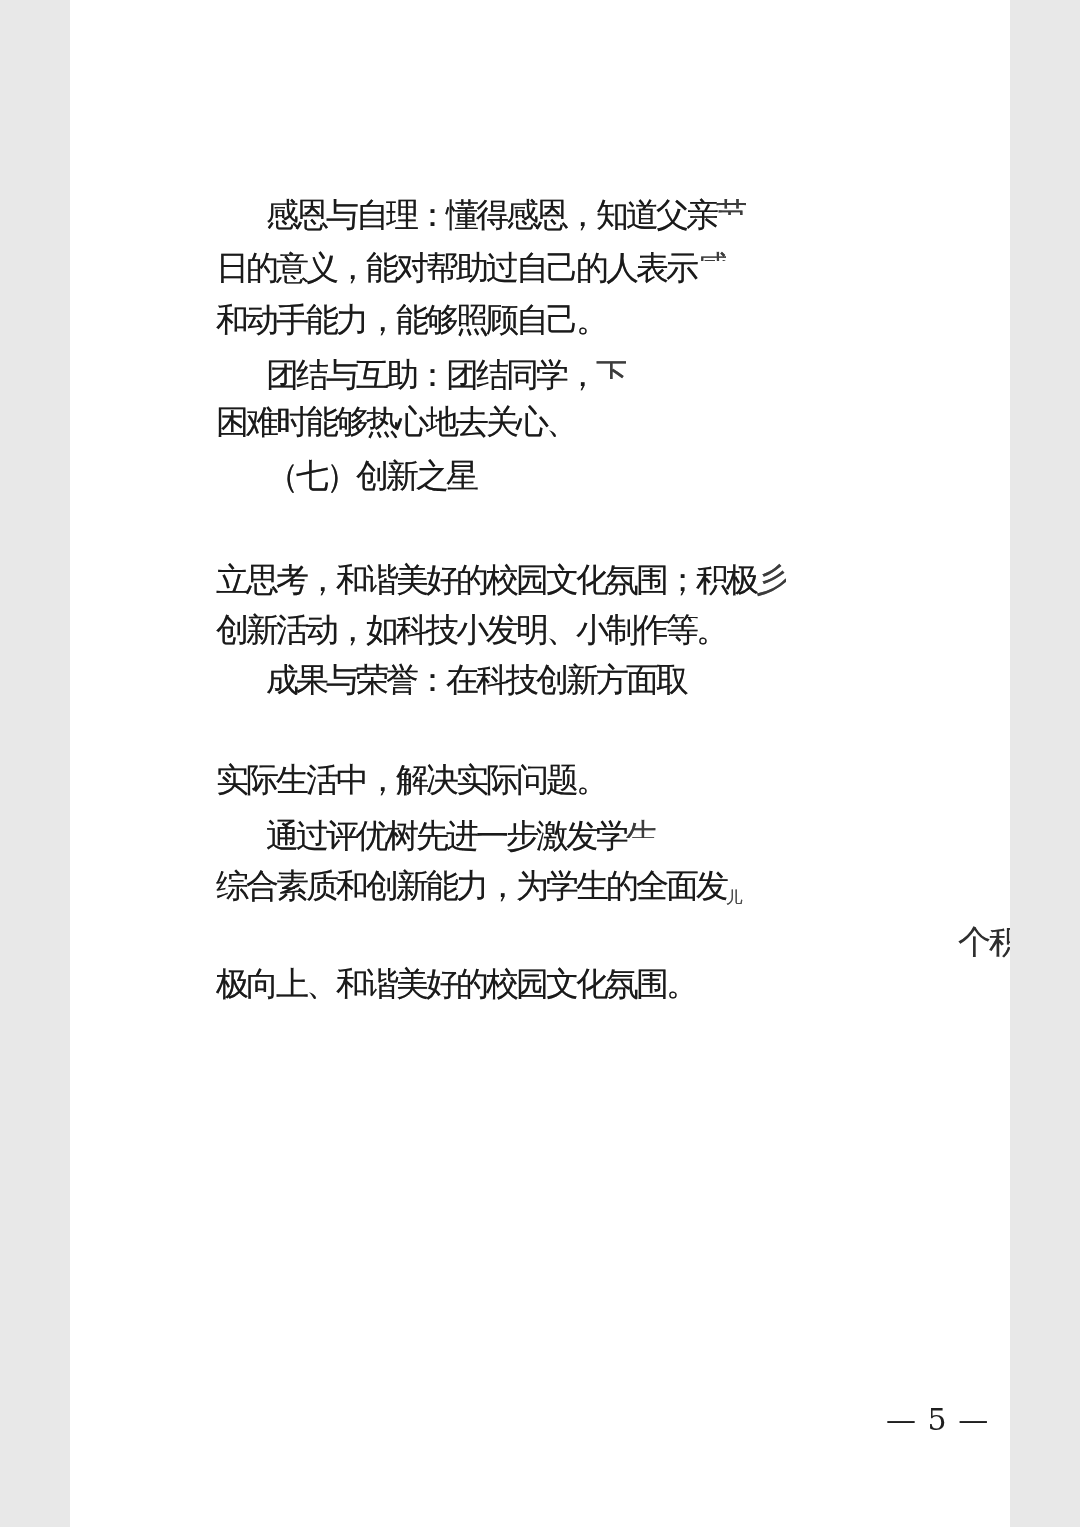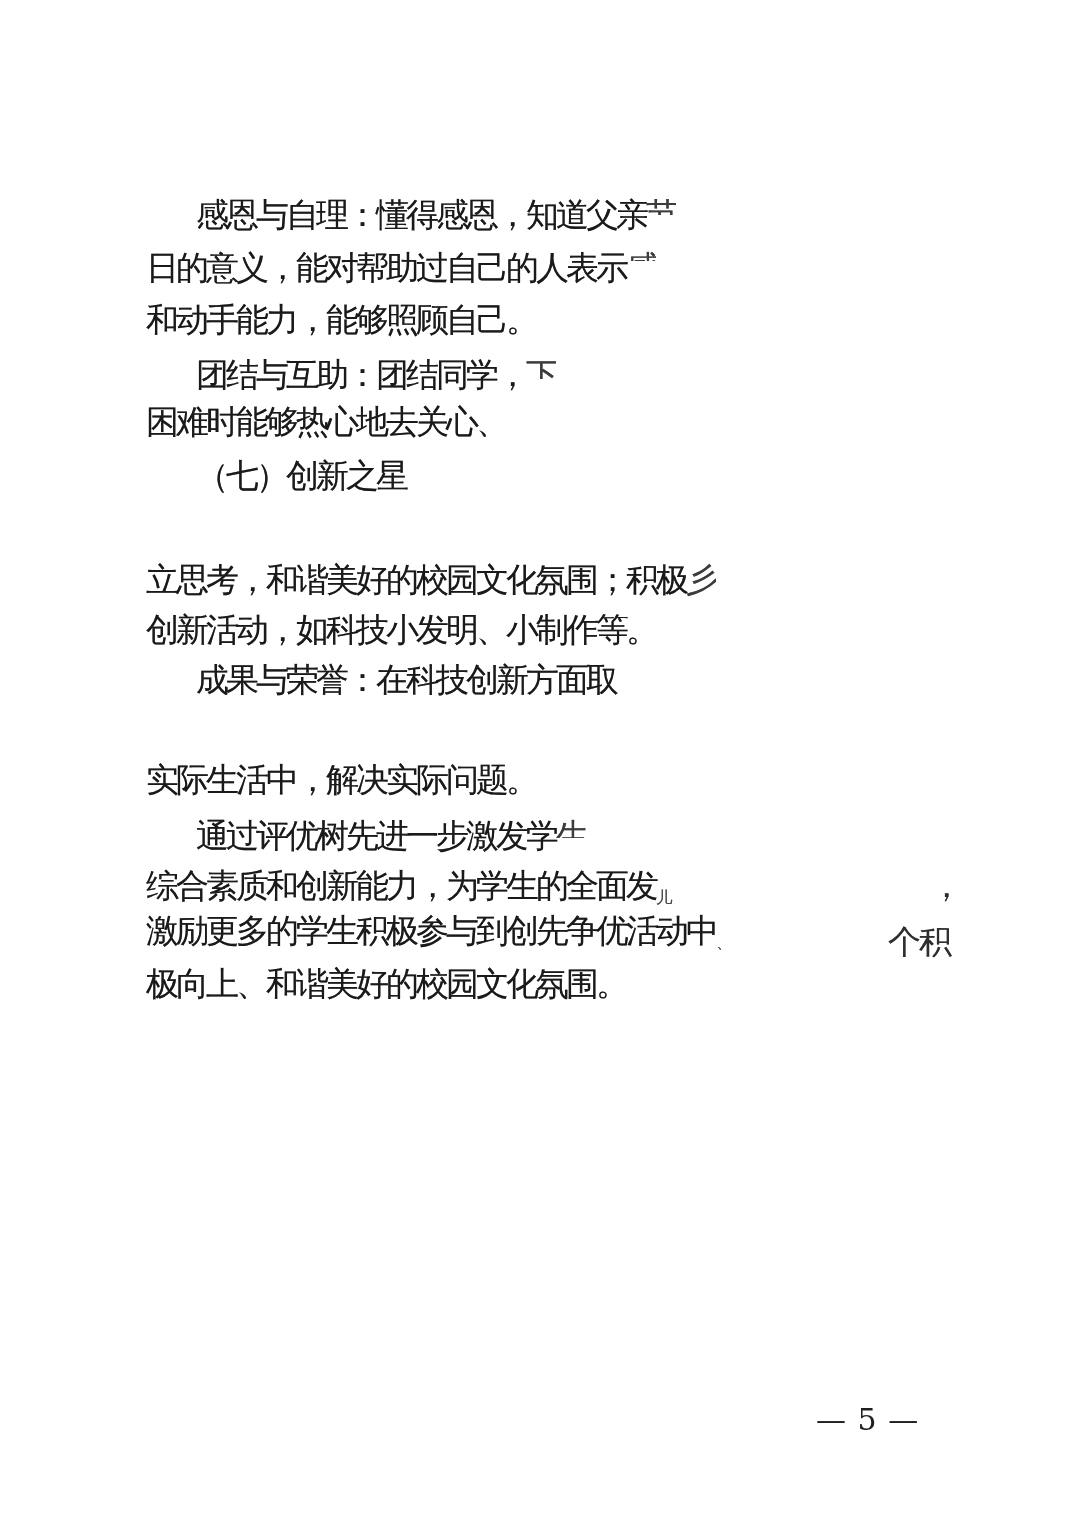--- a/index.html
+++ b/index.html
@@ -1,18 +1,18 @@
 <!DOCTYPE html>
 <html lang="zh"><head>
 <meta charset="utf-8">
 <style>
   html,body{margin:0;padding:0;background:#e8e8e8;}
   .page{
     position:relative;
-    width:1080px;height:1527px;
+    width:940px;height:1527px;
     margin:0 auto;
     background:#ffffff;
     font-family:"DejaVu Serif","Liberation Serif",serif;
     color:#1a1a1a;
     overflow:hidden;
   }
   .line{
     position:absolute;
     font-size:33px;
     line-height:40px;
@@ -78,21 +78,20 @@
   <div class="line" style="top:456px;left:196px;"><span>（七）创新之星</span></div>
 
   <div class="line" style="top:560px;left:146px;"><span>立思考，和谐美好的校园文化氛围；积极</span><span class="frag">彡</span></div>
   <div class="line" style="top:610px;left:146px;"><span>创新活动，如科技小发明、小制作等。</span></div>
 
   <div class="line" style="top:660px;left:196px;"><span>成果与荣誉：在科技创新方面取</span></div>
   <div class="line" style="top:760px;left:146px;"><span>实际生活中，解决实际问题。</span></div>
 
   <div class="line" style="top:816px;left:196px;"><span>通过评优树先进一步激发学</span><span class="frag frag-clip22">生</span></div>
   <div class="line" style="top:866px;left:146px;"><span>综合素质和创新能力，为学生的全面发</span><span class="frag-small">儿</span></div>
-  <div class="line" style="top:911px;left:146px;"><span>激励更多的学生积极参与到创先争优活动中</span><span class="frag-small">、</span></div>
   <div class="line" style="top:964px;left:146px;"><span>极向上、和谐美好的校园文化氛围。</span></div>
 
   <div class="float-frag" style="top:866px;left:930px;">，</div>
   <div class="float-frag" style="top:912px;left:888px;margin-top:10px;">个积</div>
 
   <div class="page-number">— 5 —</div>
 
 </div>
 
 </body></html>

